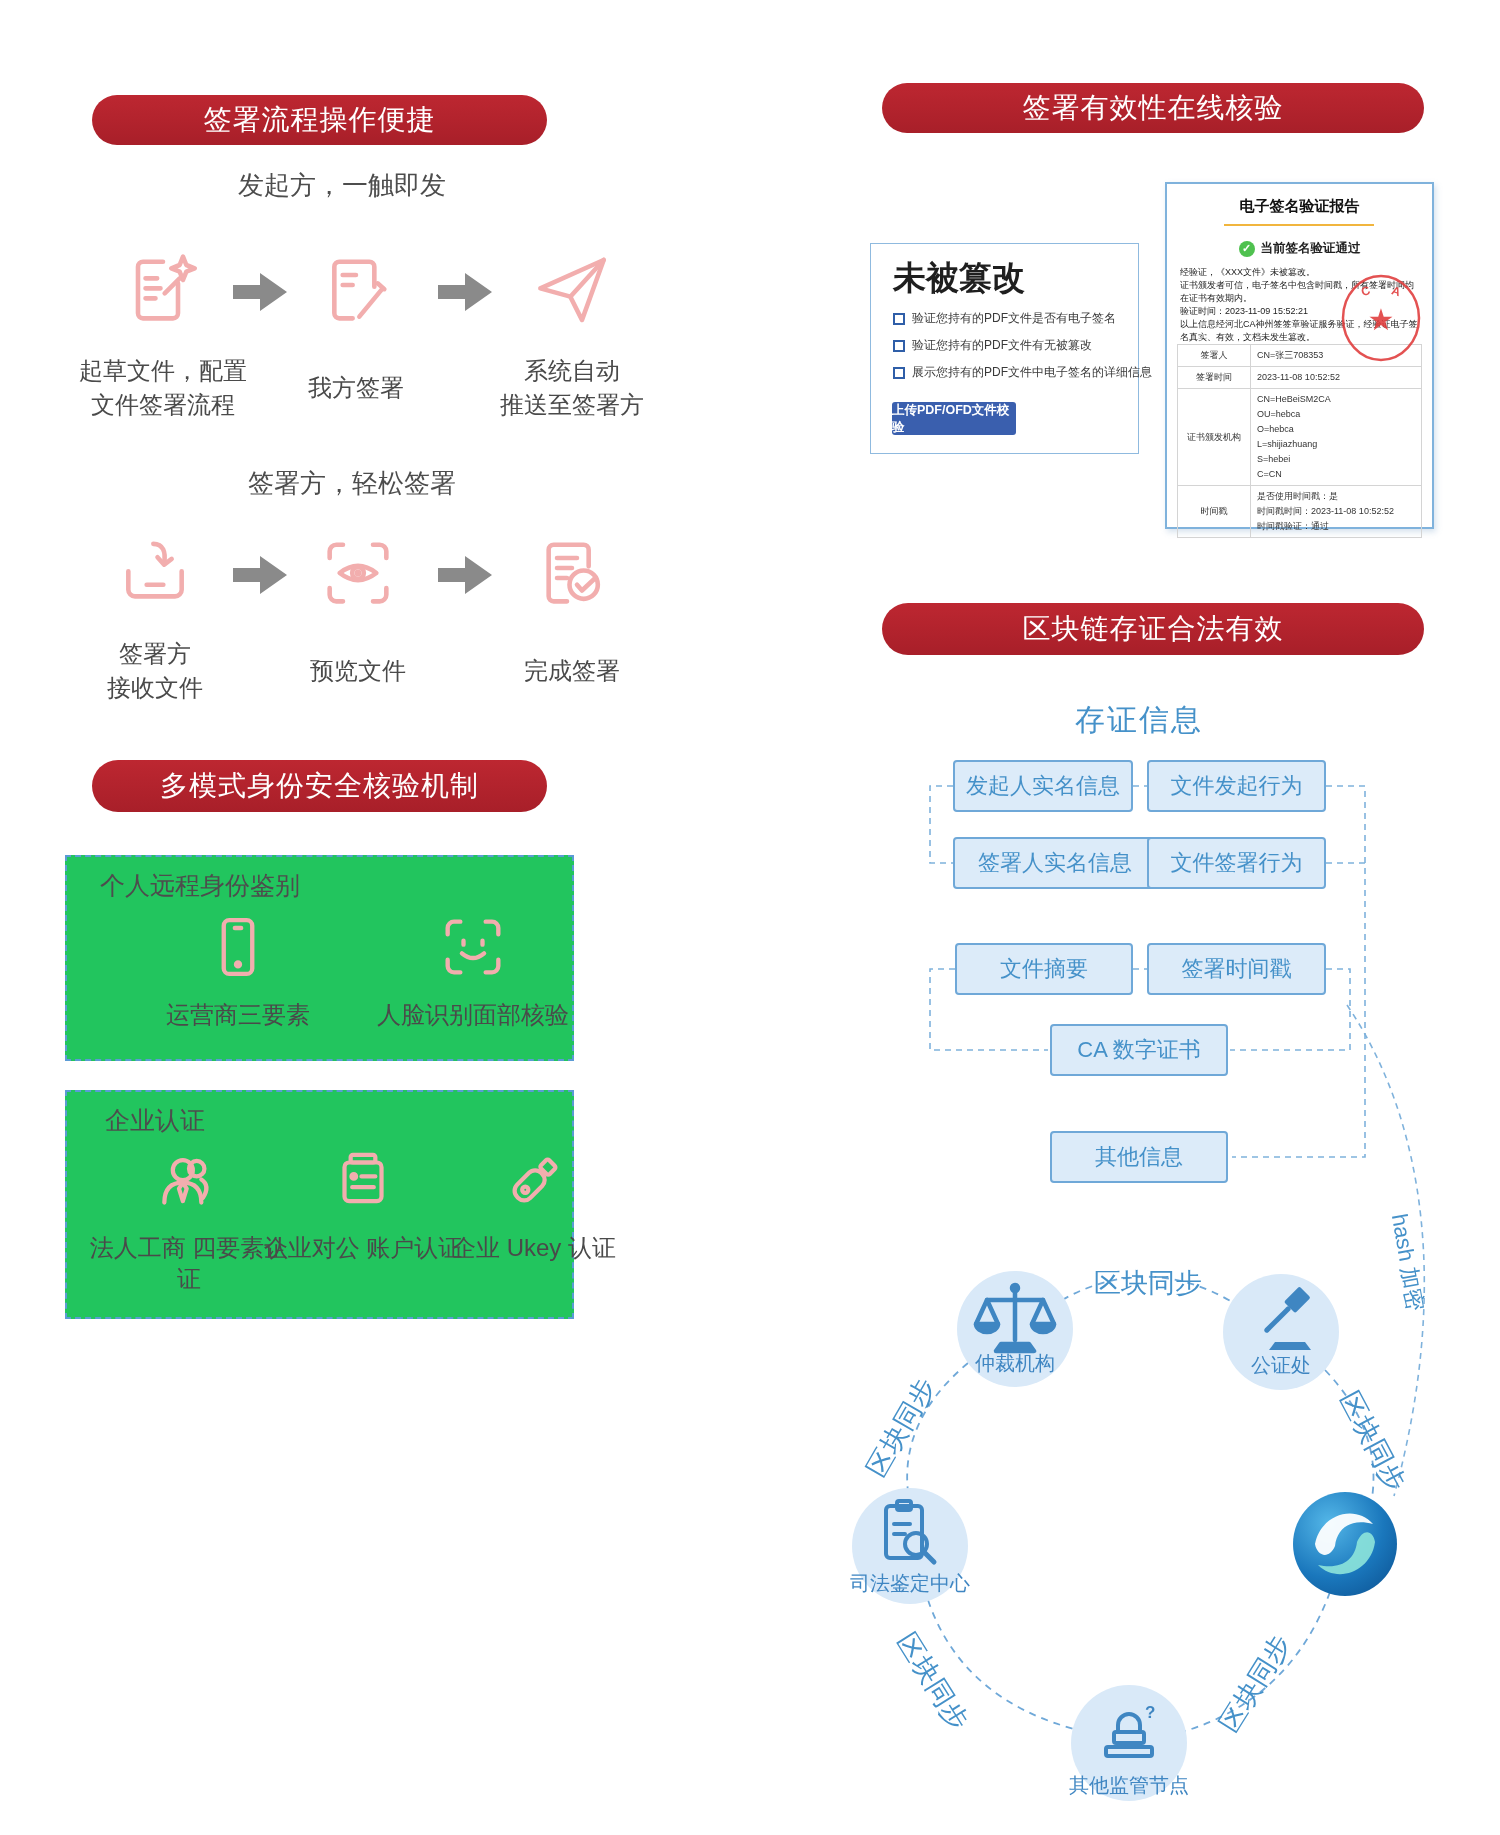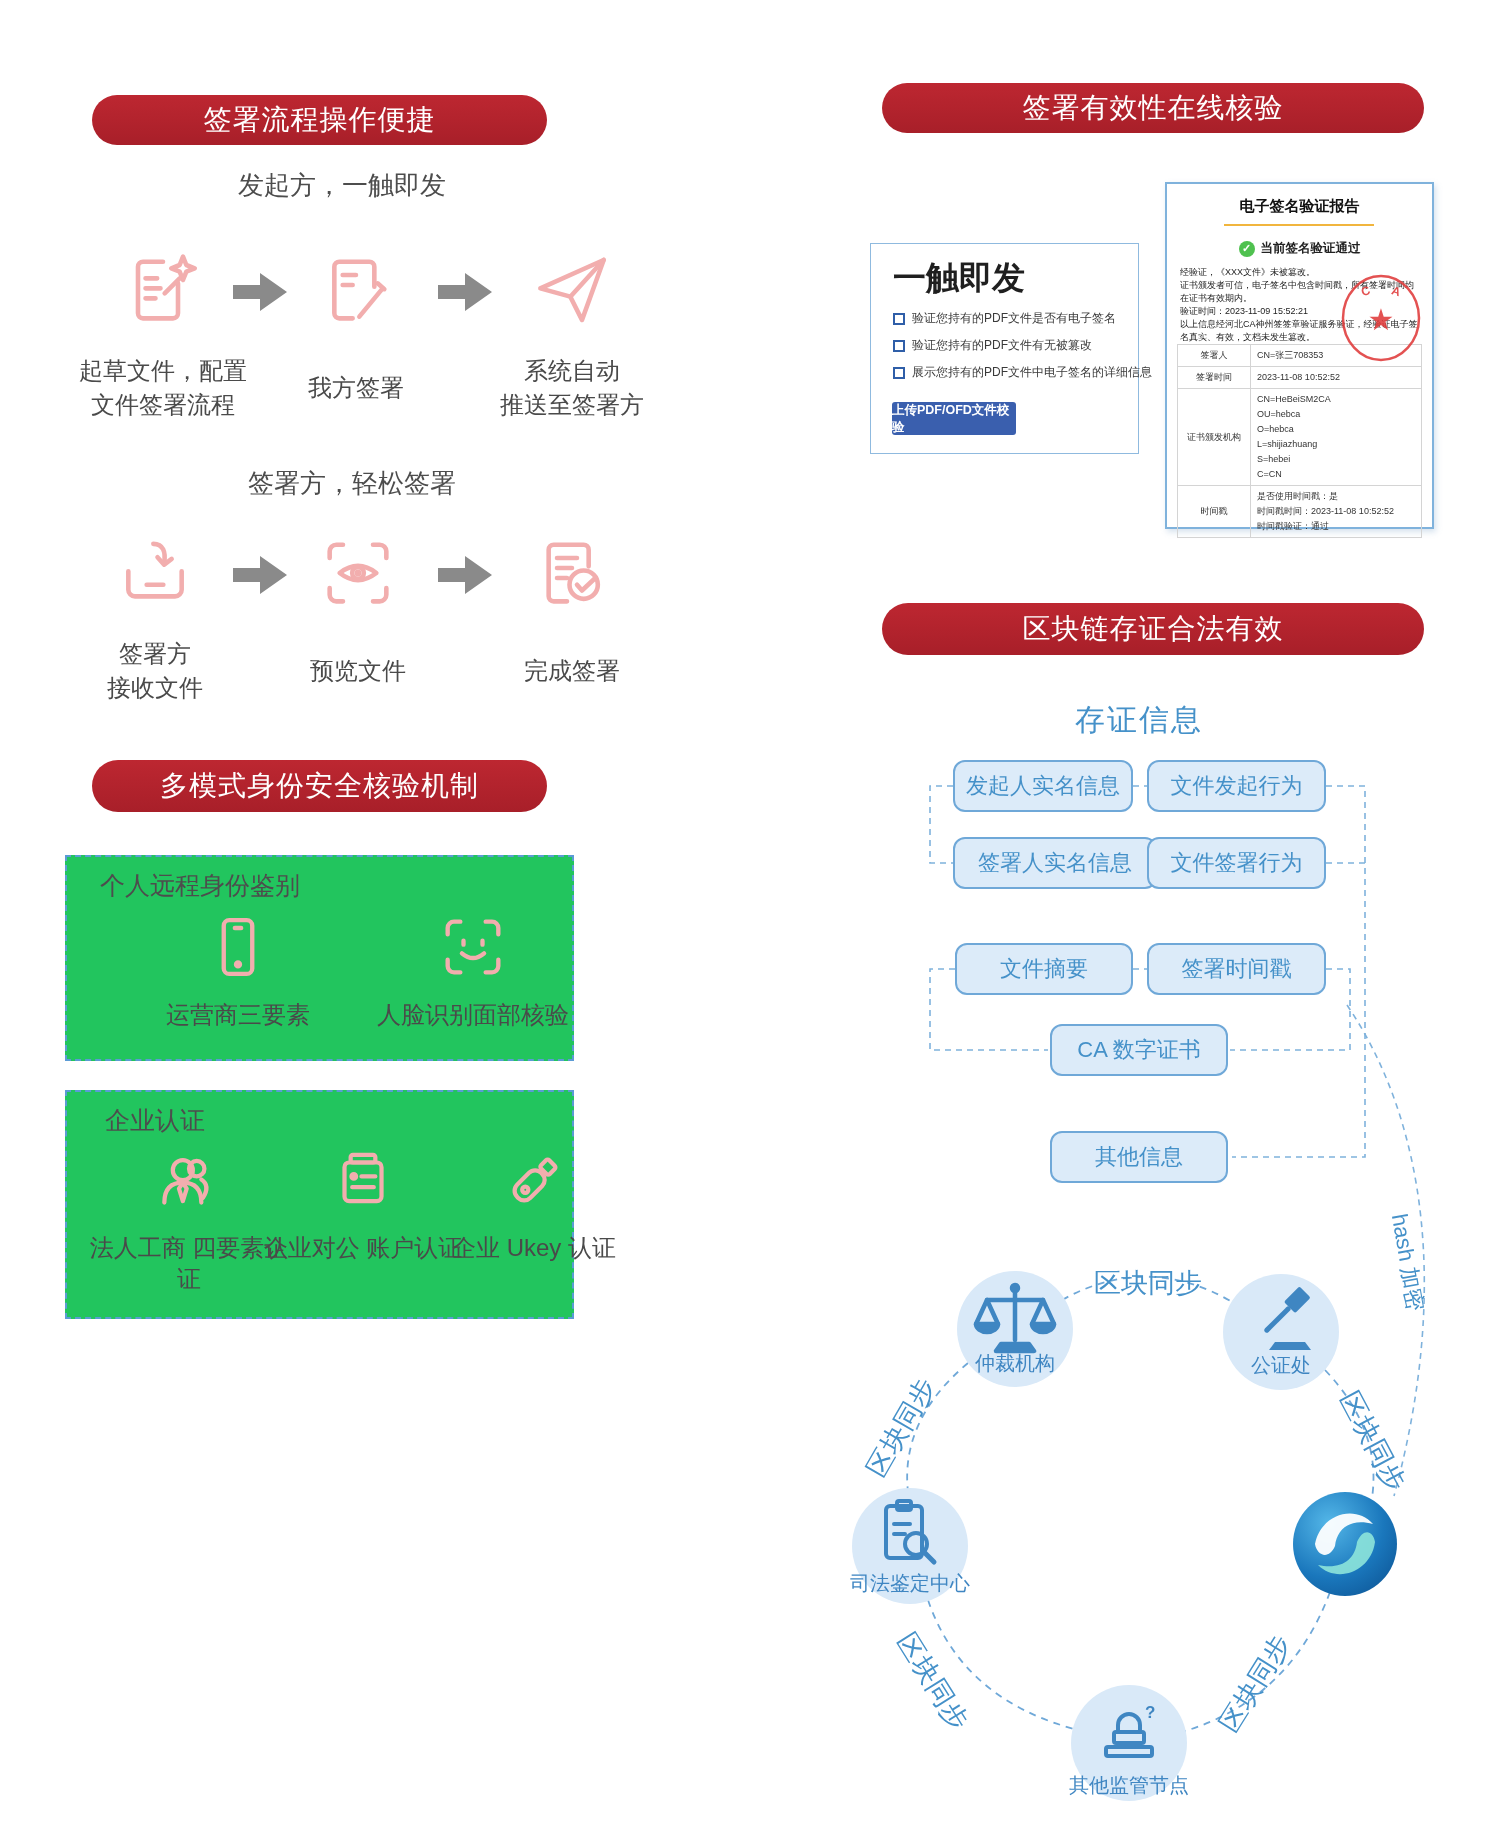--- a/index.html
+++ b/index.html
@@ -48,21 +48,21 @@
   .report-table{position:absolute;left:10px;top:160px;width:245px;border-collapse:collapse;
                 font-size:9px;color:#333;border-radius:12px;}
   .report-table td{border:1px solid #d4d4d4;}
   td.rlabel{width:70px;text-align:center;}
   td.rvalue{padding:3px 6px;white-space:pre-line;line-height:15px;}
   .seal{position:absolute;left:170px;top:84px;}
 
   .bc-title{position:absolute;left:1029px;top:700px;width:220px;text-align:center;
             font-size:30px;color:#4591c9;letter-spacing:2px;}
   .bc-box{position:absolute;height:52px;background:#dcebf9;border:2px solid #6fa8d8;
-          border-radius:12px;display:flex;align-items:center;justify-content:center;
+          border-radius:4px;display:flex;align-items:center;justify-content:center;
           font-size:22px;color:#4591c9;box-sizing:border-box;}
   .bc-svg{position:absolute;left:700px;top:680px;}
 </style>
 </head>
 <body>
 
 <div class="page">
 
   <div class="banner" style="left:92px;top:95px;width:455px;">
     <span>签署流程操作便捷</span>
@@ -242,21 +242,21 @@
         <span>认证</span>
       </div>
     </div>
   </div>
 
   <div class="banner" style="left:882px;top:83px;width:542px;">
     <span>签署有效性在线核验</span>
   </div>
 
   <div class="panel">
-    <div class="panel-title">一触即发</div>
+    <div class="panel-title">未被篡改</div>
     <div class="panel-item" style="top:66px;">
       <span class="bullet"></span>
       <span>验证您持有的PDF文件是否有电子签名</span>
     </div>
     <div class="panel-item" style="top:93px;">
       <span class="bullet"></span>
       <span>验证您持有的PDF文件有无被篡改</span>
     </div>
     <div class="panel-item" style="top:120px;">
       <span class="bullet"></span>

